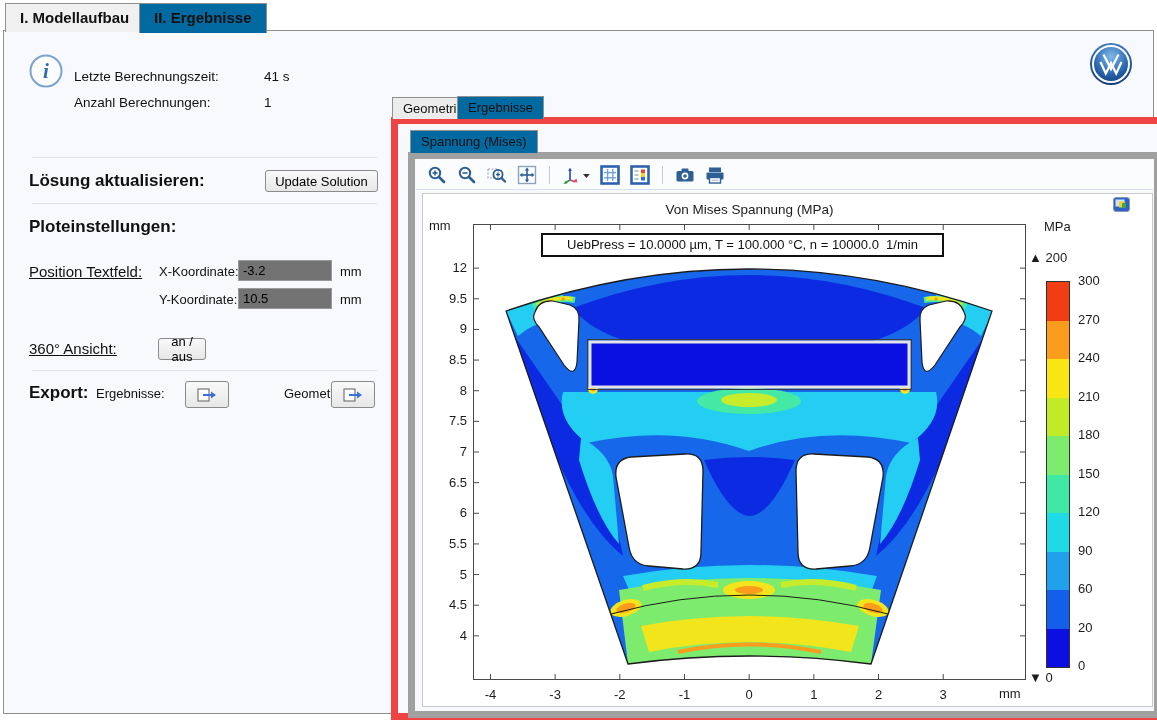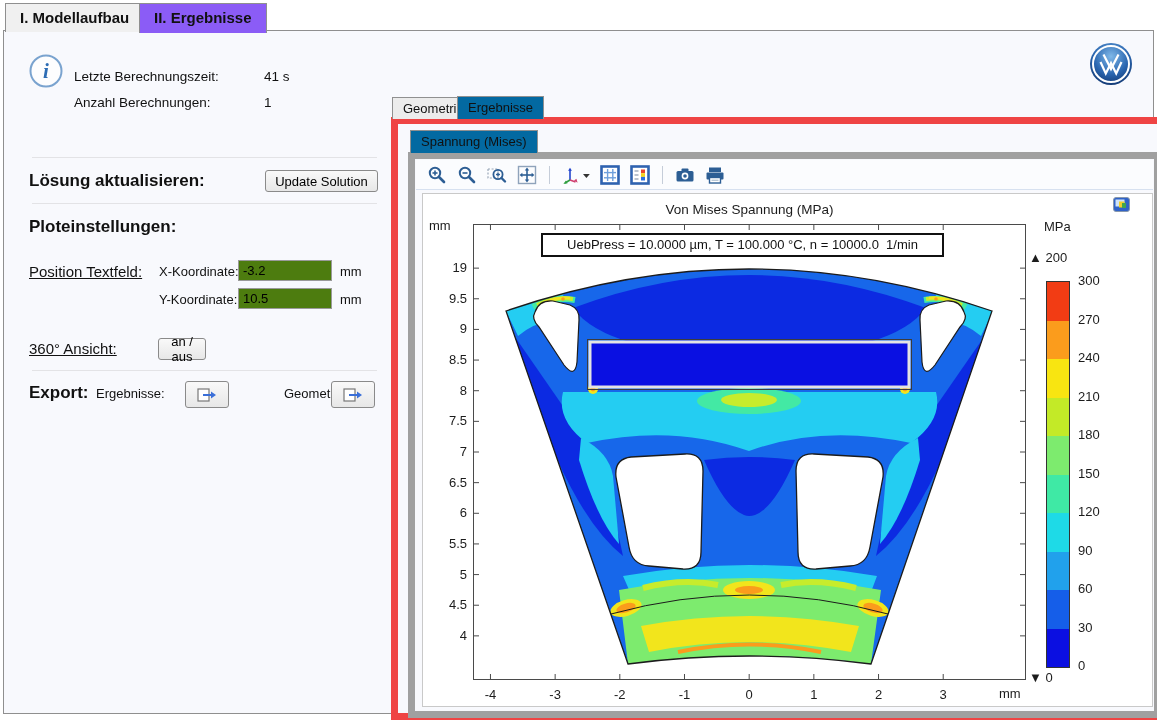--- a/index.html
+++ b/index.html
@@ -3,30 +3,30 @@
 <meta charset="utf-8">
 <style>
   html,body{margin:0;padding:0;background:#fff;}
   #stage{position:relative;width:1157px;height:720px;background:#fff;
          font-family:"Liberation Sans",sans-serif;color:#111;overflow:hidden;}
   .abs{position:absolute;}
   
   #window{left:3px;top:30px;width:1149px;height:682px;background:#f8f9fd;border:1px solid #8f8f8f;}
   .win-tab{top:3px;height:28px;line-height:28px;padding:0 14px;font-size:15px;font-weight:bold;
            border:1px solid #8f8f8f;border-bottom:none;background:#f0f0f0;z-index:3;}
-  .win-tab.active{background:#8b5cf6;height:29px;}
+  .win-tab.active{background:#0369a1;height:29px;}
   
   .info-label{font-size:13.5px;}
   .hr{height:1px;background:#e3e3e6;width:345px;left:28px;}
   .h-bold{font-size:17px;font-weight:bold;}
   .h-under{font-size:15px;text-decoration:underline;}
   .small-label{font-size:13px;}
   .btn{border:1px solid #8a8a8a;border-radius:3px;background:linear-gradient(#f9f9f9,#e7e7e7);
        font-size:13px;text-align:center;cursor:default;display:flex;align-items:center;justify-content:center;}
-  .input{border:1px solid #9a9a9a;background:#4d7c0f;font-size:13px;padding:0 4px;
+  .input{border:1px solid #9a9a9a;background:#737373;font-size:13px;padding:0 4px;
          font-family:"Liberation Sans",sans-serif;}
   
   .panel{border:7px solid #ef4444;background:#f8f9fd;}
   .sub-tab{height:21px;line-height:21px;padding:0 10px;font-size:13px;border:1px solid #909090;
            border-bottom:none;background:#ececec;z-index:3;}
   .sub-tab.active{background:#0369a1;height:22px;}
   #toolbar{left:1px;top:1px;right:1px;height:29px;background:#fbfcfe;border-bottom:1px solid #d7e1f0;
            display:flex;align-items:center;padding-left:10px;gap:8px;}
   .tool{width:22px;height:22px;display:flex;align-items:center;justify-content:center;}
   .tsep{width:1px;height:18px;background:#c5cdd9;margin:0 3px;}
@@ -336,21 +336,21 @@
             </div>
           <div class="abs cb-marker" style="left:606px;top:476px;">▼ 0</div>
         <div class="tick-label" style="left: 47.4632px; top: 493px; width: 40px; text-align: center;">-4</div>
             <div class="tick-label" style="left: 112.142px; top: 493px; width: 40px; text-align: center;">-3</div>
             <div class="tick-label" style="left: 176.82px; top: 493px; width: 40px; text-align: center;">-2</div>
             <div class="tick-label" style="left: 241.498px; top: 493px; width: 40px; text-align: center;">-1</div>
             <div class="tick-label" style="left: 306.177px; top: 493px; width: 40px; text-align: center;">0</div>
             <div class="tick-label" style="left: 370.855px; top: 493px; width: 40px; text-align: center;">1</div>
             <div class="tick-label" style="left: 435.533px; top: 493px; width: 40px; text-align: center;">2</div>
             <div class="tick-label" style="left: 500.212px; top: 493px; width: 40px; text-align: center;">3</div>
-            <div class="tick-label" style="left: 4px; top: 66.129px; width: 40px; text-align: right;">19</div>
+            <div class="tick-label" style="left: 4px; top: 66.129px; width: 40px; text-align: right;">12</div>
             <div class="tick-label" style="left: 4px; top: 96.7742px; width: 40px; text-align: right;">9.5</div>
             <div class="tick-label" style="left: 4px; top: 127.419px; width: 40px; text-align: right;">9</div>
             <div class="tick-label" style="left: 4px; top: 158.065px; width: 40px; text-align: right;">8.5</div>
             <div class="tick-label" style="left: 4px; top: 188.71px; width: 40px; text-align: right;">8</div>
             <div class="tick-label" style="left: 4px; top: 219.355px; width: 40px; text-align: right;">7.5</div>
             <div class="tick-label" style="left: 4px; top: 250px; width: 40px; text-align: right;">7</div>
             <div class="tick-label" style="left: 4px; top: 280.645px; width: 40px; text-align: right;">6.5</div>
             <div class="tick-label" style="left: 4px; top: 311.29px; width: 40px; text-align: right;">6</div>
             <div class="tick-label" style="left: 4px; top: 341.935px; width: 40px; text-align: right;">5.5</div>
             <div class="tick-label" style="left: 4px; top: 372.581px; width: 40px; text-align: right;">5</div>
@@ -358,20 +358,20 @@
             <div class="tick-label" style="left: 4px; top: 433.871px; width: 40px; text-align: right;">4</div>
             <div class="tick-label" style="left: 655px; top: 79px; width: 40px;">300</div>
             <div class="tick-label" style="left: 655px; top: 117.5px; width: 40px;">270</div>
             <div class="tick-label" style="left: 655px; top: 156px; width: 40px;">240</div>
             <div class="tick-label" style="left: 655px; top: 194.5px; width: 40px;">210</div>
             <div class="tick-label" style="left: 655px; top: 233px; width: 40px;">180</div>
             <div class="tick-label" style="left: 655px; top: 271.5px; width: 40px;">150</div>
             <div class="tick-label" style="left: 655px; top: 310px; width: 40px;">120</div>
             <div class="tick-label" style="left: 655px; top: 348.5px; width: 40px;">90</div>
             <div class="tick-label" style="left: 655px; top: 387px; width: 40px;">60</div>
-            <div class="tick-label" style="left: 655px; top: 425.5px; width: 40px;">30</div>
+            <div class="tick-label" style="left: 655px; top: 425.5px; width: 40px;">20</div>
             <div class="tick-label" style="left: 655px; top: 464px; width: 40px;">0</div>
           </div>
 
       </div>
     </div>
   </div>
 </div>
 
 </body></html>

